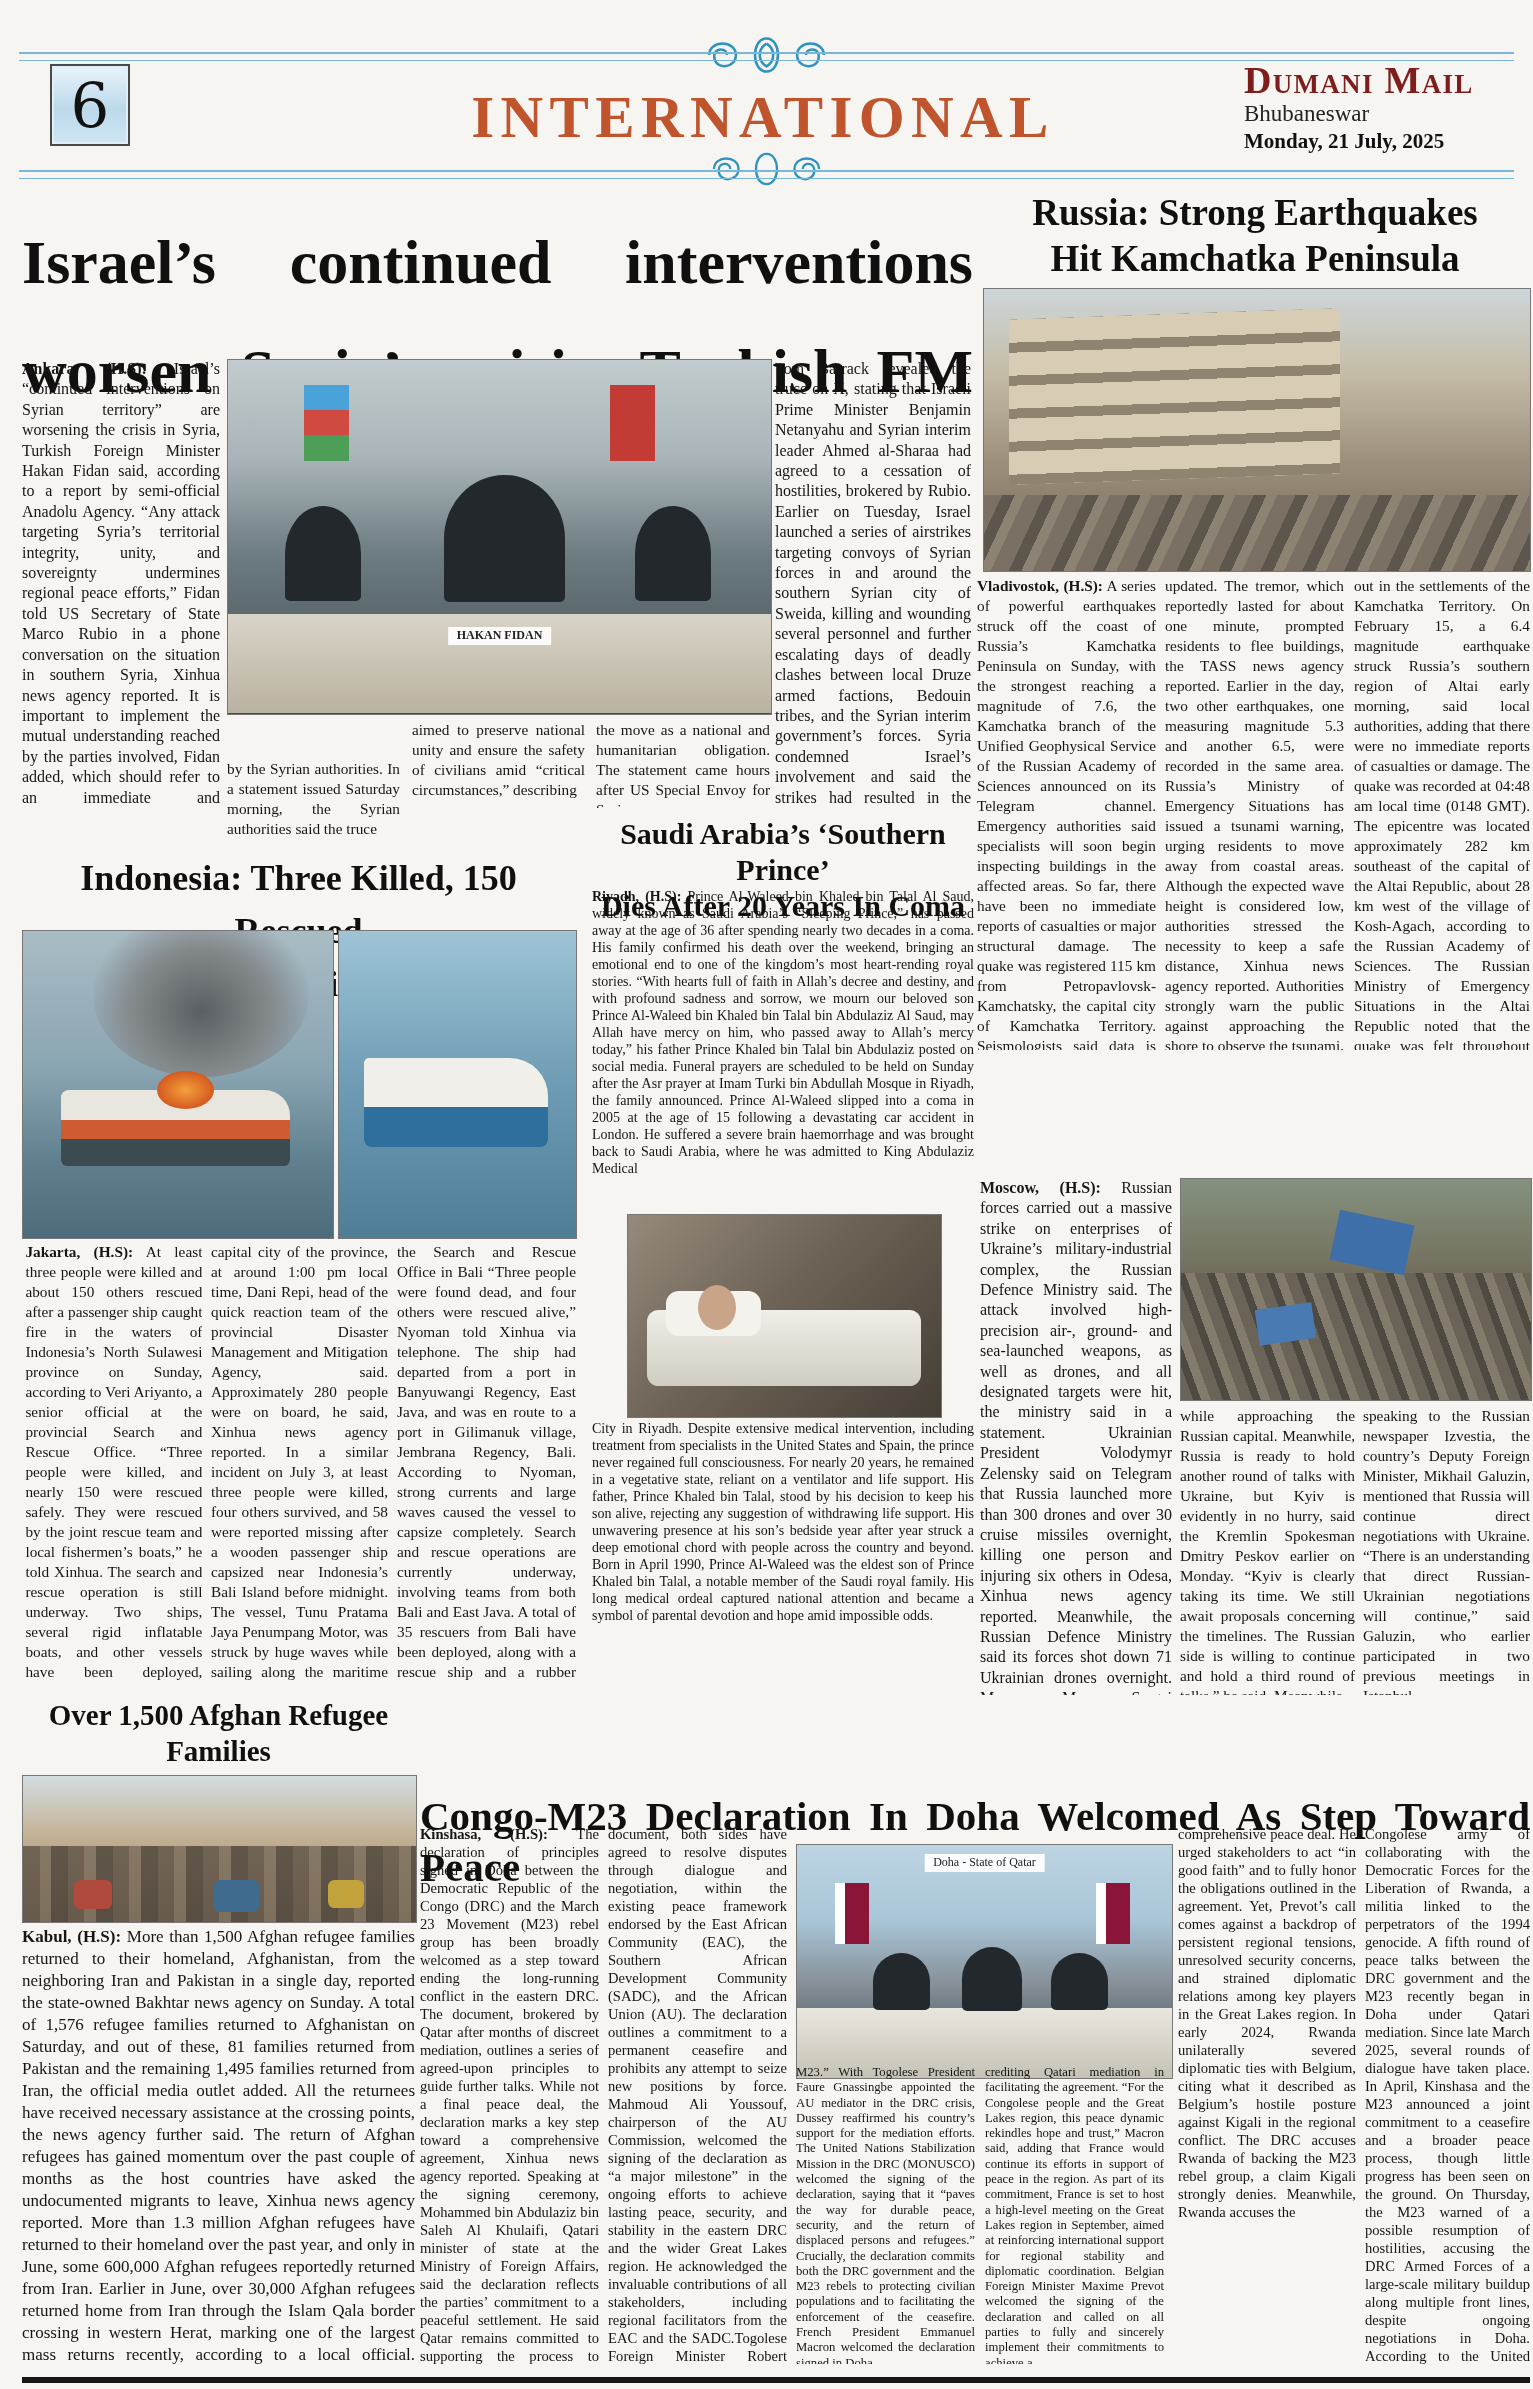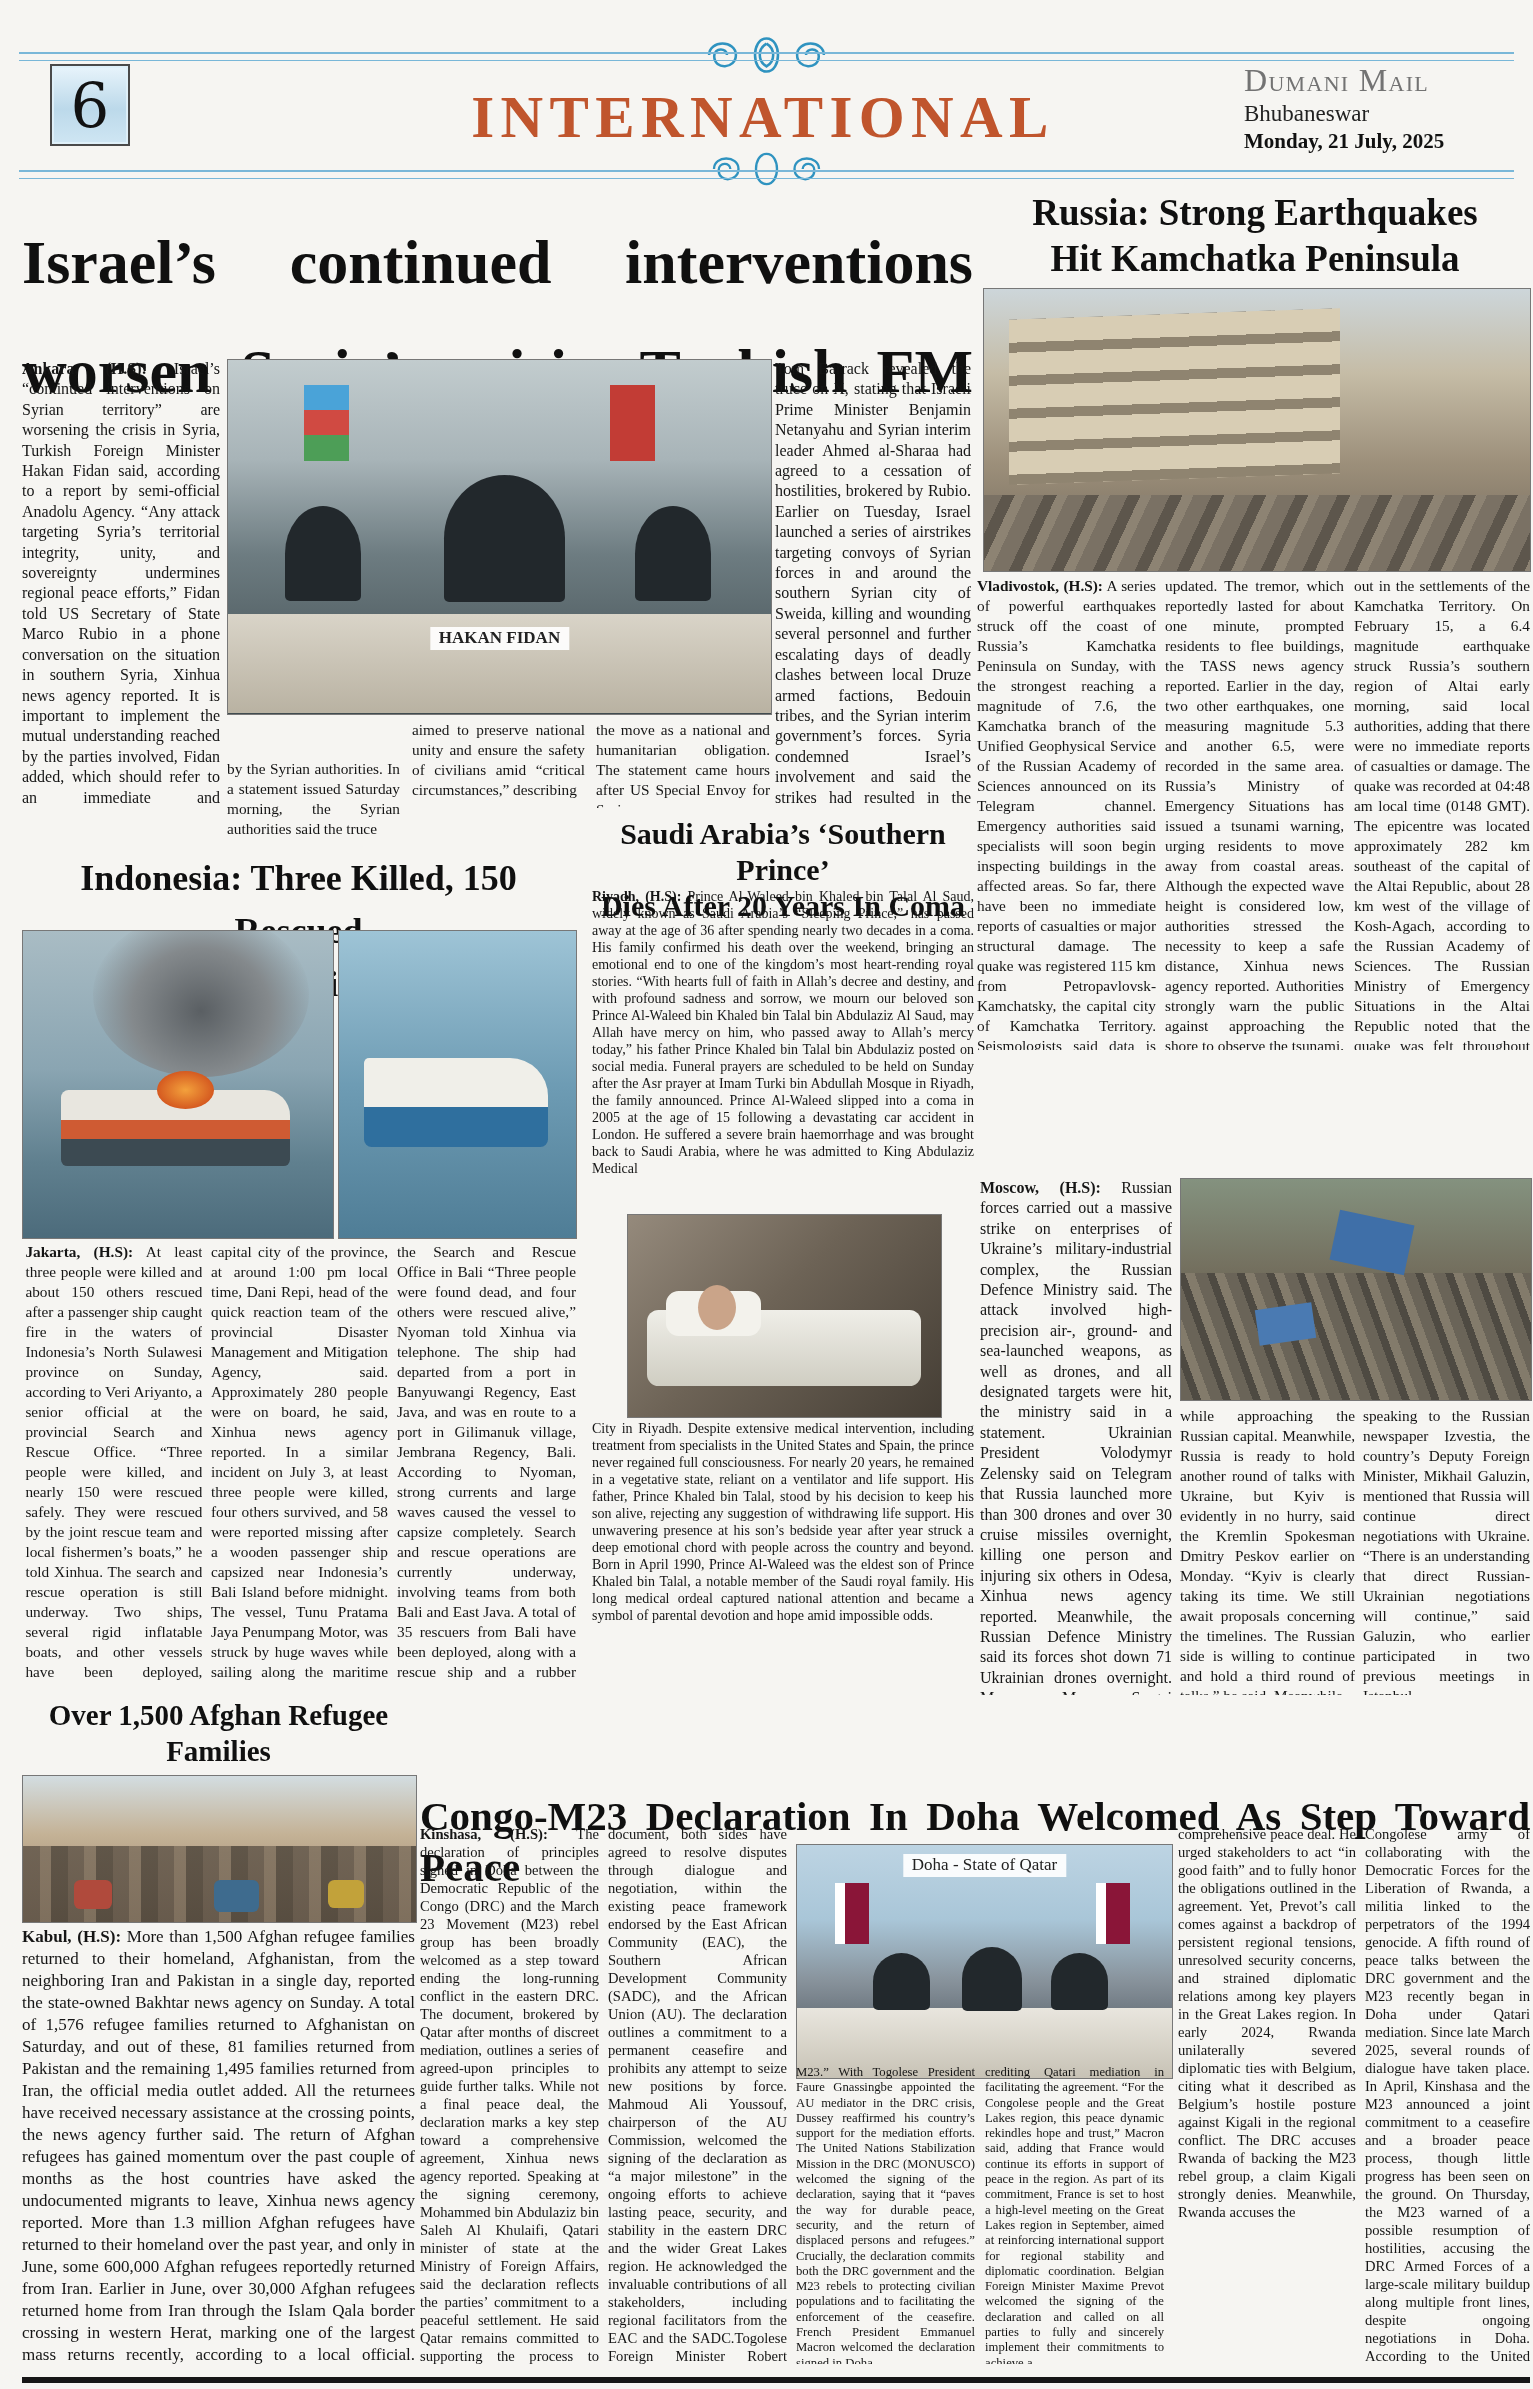--- a/index.html
+++ b/index.html
@@ -7,40 +7,40 @@
         font-family:"Liberation Serif","DejaVu Serif",serif;color:#121212;overflow:hidden;}
   
   .dbl-rule{position:absolute;height:5.7px;border-top:2.5px solid #79b7d8;border-bottom:1.9px solid #79b7d8;}
   .ornament{position:absolute;color:#2f93c0;}
   .pagenum-box{position:absolute;background:linear-gradient(180deg,#e8f4fb 0%,#bcd9ea 55%,#cfe6f3 100%);
         border:2.5px solid #4a4a4a;box-shadow:inset 0 0 0 1.9px #dff0f9;display:flex;align-items:center;justify-content:center;}
   .pagenum{font-size:61px;line-height:1;font-family:"DejaVu Serif",serif;}
   .section-title{position:absolute;text-align:center;font-weight:bold;color:#c0552d;
         letter-spacing:6.4px;font-size:59px;line-height:1;font-family:"Liberation Serif",serif;}
   .masthead{position:absolute;text-align:left;}
-  .masthead .brand{font-variant:small-caps;font-weight:normal;color:#737373;font-size:32px;line-height:37px;letter-spacing:1.3px;}
+  .masthead .brand{font-variant:small-caps;font-weight:bold;color:#7f1d1d;font-size:38px;line-height:37px;letter-spacing:1.3px;}
   .masthead .city{font-size:23px;line-height:29px;color:#222;}
   .masthead .date{font-size:21px;line-height:27px;font-weight:bold;color:#111;}
   
   .hl{position:absolute;font-weight:bold;color:#101010;}
   .hl .jl{text-align:justify;text-align-last:justify;margin-top:34px;}
   .hl .cl{text-align:center;}
   
   .col{position:absolute;text-align:justify;overflow:hidden;color:#151515;}
   .dateline{font-weight:bold;}
   .t24{font-size:15.3px;line-height:20px;}
   .t25{font-size:16px;line-height:20.4px;}
   .t22{font-size:14px;line-height:17px;}
   .t23{font-size:14.6px;line-height:18px;}
   .t20{font-size:12.7px;line-height:15.3px;}
   .t27{font-size:17px;line-height:22px;}
   
   .photo{position:absolute;overflow:hidden;border:0.6px solid #777;}
   .ph-label{position:absolute;left:50%;transform:translateX(-50%);background:rgba(255,255,255,.92);
-        color:#222;font-size:17px;padding:1.3px 9px;white-space:nowrap;}
+        color:#222;font-size:12px;padding:1.3px 9px;white-space:nowrap;}
   .bottom-rule{position:absolute;background:#161616;}
   .flagstripe{position:absolute;width:45px;height:76px;}
   .sil{position:absolute;background:#22282c;border-radius:50% 50% 5.1px 5.1px;}
 </style>
 </head>
 <body>
 
 <div id="page">
 
   <svg class="ornament" style="left:690px;top:32px;" width="153" height="46" viewBox="0 0 240 72">

